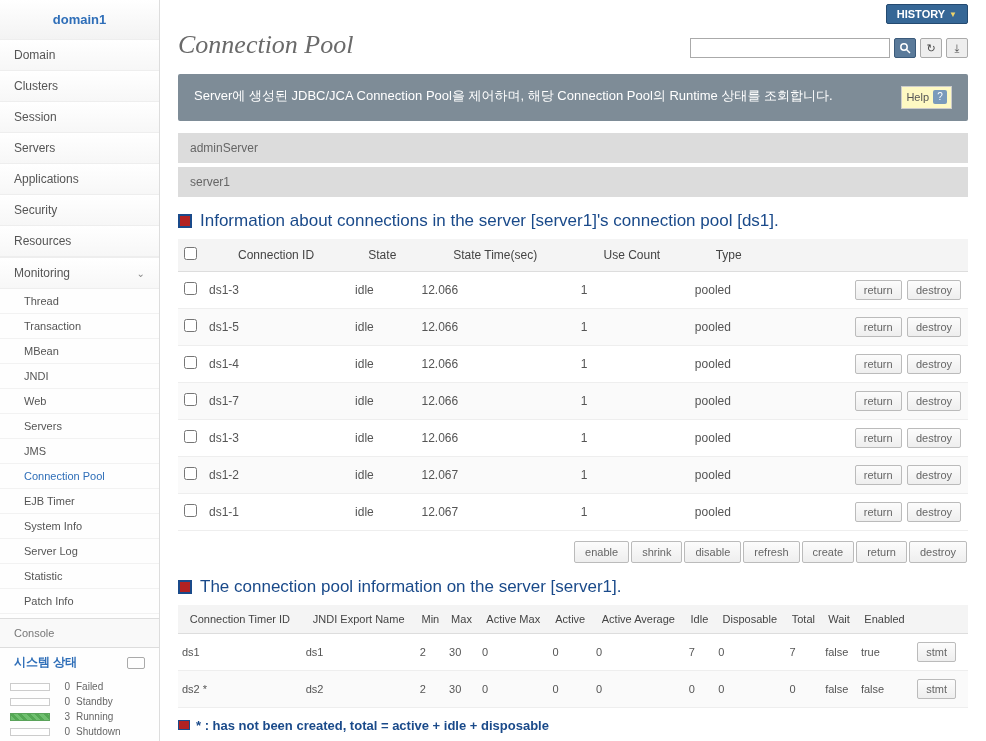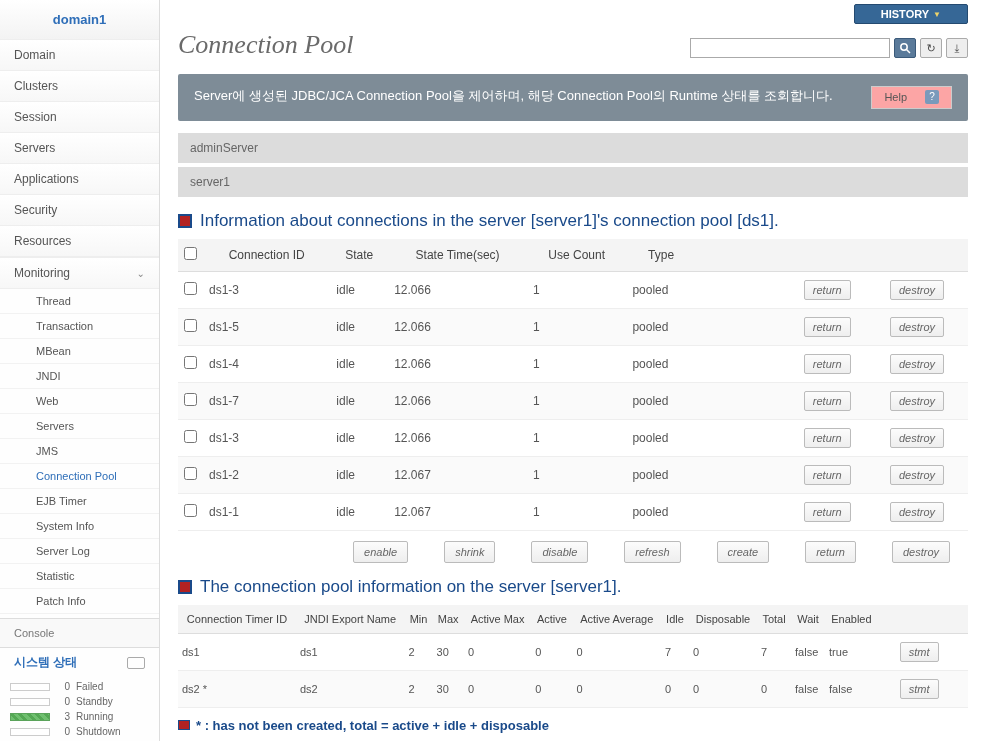--- a/index.html
+++ b/index.html
@@ -5,59 +5,59 @@
 * { margin: 0; padding: 0; box-sizing: border-box; }
 body { font-family: "Segoe UI", Arial, sans-serif; font-size: 12px; color: #333; background: #fff; }
 .layout { display: flex; width: 986px; height: 741px; overflow: hidden; }
 
 
 .sidebar { width: 160px; border-right: 1px solid #ddd; background: #fefefe; display: flex; flex-direction: column; }
 .domain-title { color: #2e6eb8; font-weight: bold; padding: 12px 0; text-align: center; font-size: 13px; border-bottom: 1px solid #eee; background: linear-gradient(#fff, #f3f3f3); }
 .nav-section { border-bottom: 1px solid #eee; }
 .nav-item { padding: 8px 14px; cursor: pointer; background: linear-gradient(#fff, #f7f7f7); border-bottom: 1px solid #eee; color: #555; font-size: 12px; }
 .nav-item.expandable { display: flex; justify-content: space-between; align-items: center; }
-.nav-sub { padding: 6px 8px 6px 36px; cursor: pointer; color: #555; font-size: 11px; border-bottom: 1px solid #f2f2f2; }
+.nav-sub { padding: 6px 8px 6px 24px; cursor: pointer; color: #555; font-size: 11px; border-bottom: 1px solid #f2f2f2; }
 .nav-sub.active { color: #2e6eb8; }
 .chevron { font-size: 10px; color: #888; }
 .console-header { padding: 8px 14px; color: #777; font-size: 11px; background: #f9f9f9; border-top: 1px solid #ddd; border-bottom: 1px solid #ddd; margin-top: 4px; }
 .system-status { display: flex; justify-content: space-between; align-items: center; padding: 6px 14px; color: #2e6eb8; font-size: 12px; font-weight: bold; }
 .status-gauge-icon { width: 18px; height: 12px; border: 1px solid #aaa; border-radius: 2px; }
 .status-list { padding: 2px 10px 10px; }
 .status-row { display: flex; align-items: center; font-size: 10px; color: #666; padding: 2px 0; }
 .status-bar { width: 40px; height: 8px; border: 1px solid #ccc; margin-right: 8px; background: #fff; }
 .status-bar.filled { background: repeating-linear-gradient(45deg, #6fbf6f, #6fbf6f 3px, #54a854 3px, #54a854 6px); border-color: #5aa35a; }
 .status-count { width: 12px; text-align: right; margin-right: 6px; }
 
 
 .main { flex: 1; padding: 4px 18px 10px; overflow-y: auto; }
 .topbar { display: flex; justify-content: flex-end; margin-bottom: 6px; }
-.history-btn { background: #366796; color: #fff; padding: 3px 26px; border-radius: 2px; font-size: 11px; font-weight: bold; border: 1px solid #244a70; display: flex; align-items: center; gap: 4px; cursor: pointer; }
+.history-btn { background: #366796; color: #fff; padding: 3px 10px; border-radius: 2px; font-size: 11px; font-weight: bold; border: 1px solid #244a70; display: flex; align-items: center; gap: 4px; cursor: pointer; }
 .history-btn .caret { font-size: 8px; color: #edd36a; }
 .page-title { font-size: 26px; font-family: Georgia, serif; color: #6a6a6a; margin-bottom: 6px; font-style: italic; font-weight: normal; }
 .title-row { display: flex; justify-content: space-between; align-items: center; }
 .search-row { display: flex; gap: 4px; align-items: center; }
 .search-input { height: 20px; width: 200px; border: 1px solid #aaa; padding: 1px 4px; }
 .icon-btn { width: 22px; height: 20px; background: #5a7a9a; border: 1px solid #3b5a7a; display: inline-flex; align-items: center; justify-content: center; color: #fff; font-size: 11px; cursor: pointer; border-radius: 2px; }
 .icon-btn.light { background: #eee; color: #444; border-color: #aaa; }
 .info-banner { background: #7e8c97; color: #fff; padding: 12px 16px; border-radius: 2px; font-size: 13px; line-height: 1.5; display: flex; justify-content: space-between; align-items: flex-start; margin: 8px 0 12px; }
-.help-btn { background: #fca5a5; color: #555; padding: 2px 12px; font-size: 11px; border: 1px solid #ccc; display: flex; align-items: center; gap: 18px; cursor: pointer; }
+.help-btn { background: #fef9c3; color: #555; padding: 2px 4px; font-size: 11px; border: 1px solid #ccc; display: flex; align-items: center; gap: 4px; cursor: pointer; }
 .help-q { display: inline-block; width: 14px; height: 14px; background: #7a9abb; color: #fff; text-align: center; border-radius: 2px; font-size: 10px; line-height: 14px; }
 .server-bar { background: #dcdcdc; padding: 8px 12px; color: #666; font-size: 12px; margin-bottom: 4px; }
 .section-header { display: flex; align-items: center; gap: 8px; margin: 14px 0 8px; }
 .section-marker { width: 14px; height: 14px; background: #b22222; border: 2px solid #1a4a8a; display: inline-block; }
 .section-title { color: #1a4a8a; font-size: 17px; }
 
 
 table { width: 100%; border-collapse: collapse; font-size: 12px; }
 thead th { background: #f4f4f4; padding: 8px 6px; text-align: center; font-weight: normal; color: #444; border-bottom: 1px solid #ddd; }
 tbody td { padding: 8px 6px; border-bottom: 1px solid #eee; color: #555; }
 tbody tr:nth-child(even) { background: #fafafa; }
 .tbl-check { width: 24px; text-align: center; }
 input[type=checkbox] { cursor: pointer; }
-.btn { background: linear-gradient(#fcfcfc, #eee); border: 1px solid #bbb; padding: 3px 8px; font-size: 11px; color: #666; cursor: pointer; border-radius: 2px; margin: 0 18px; font-style: italic; }
+.btn { background: linear-gradient(#fcfcfc, #eee); border: 1px solid #bbb; padding: 3px 8px; font-size: 11px; color: #666; cursor: pointer; border-radius: 2px; margin: 0 1px; }
 .action-row { text-align: right; margin: 10px 0; }
 .action-row .btn { padding: 4px 10px; }
 
 
 .table2 th, .table2 td { padding: 8px 4px; font-size: 11px; }
 .note { color: #1a4a8a; font-size: 13px; font-weight: bold; margin: 10px 0; display:flex; align-items:center; gap:6px;}
 .note .mini-marker { width: 12px; height: 10px; background: #b22222; border: 1px solid #1a4a8a;}
 </style>
 </head>
 <body>

